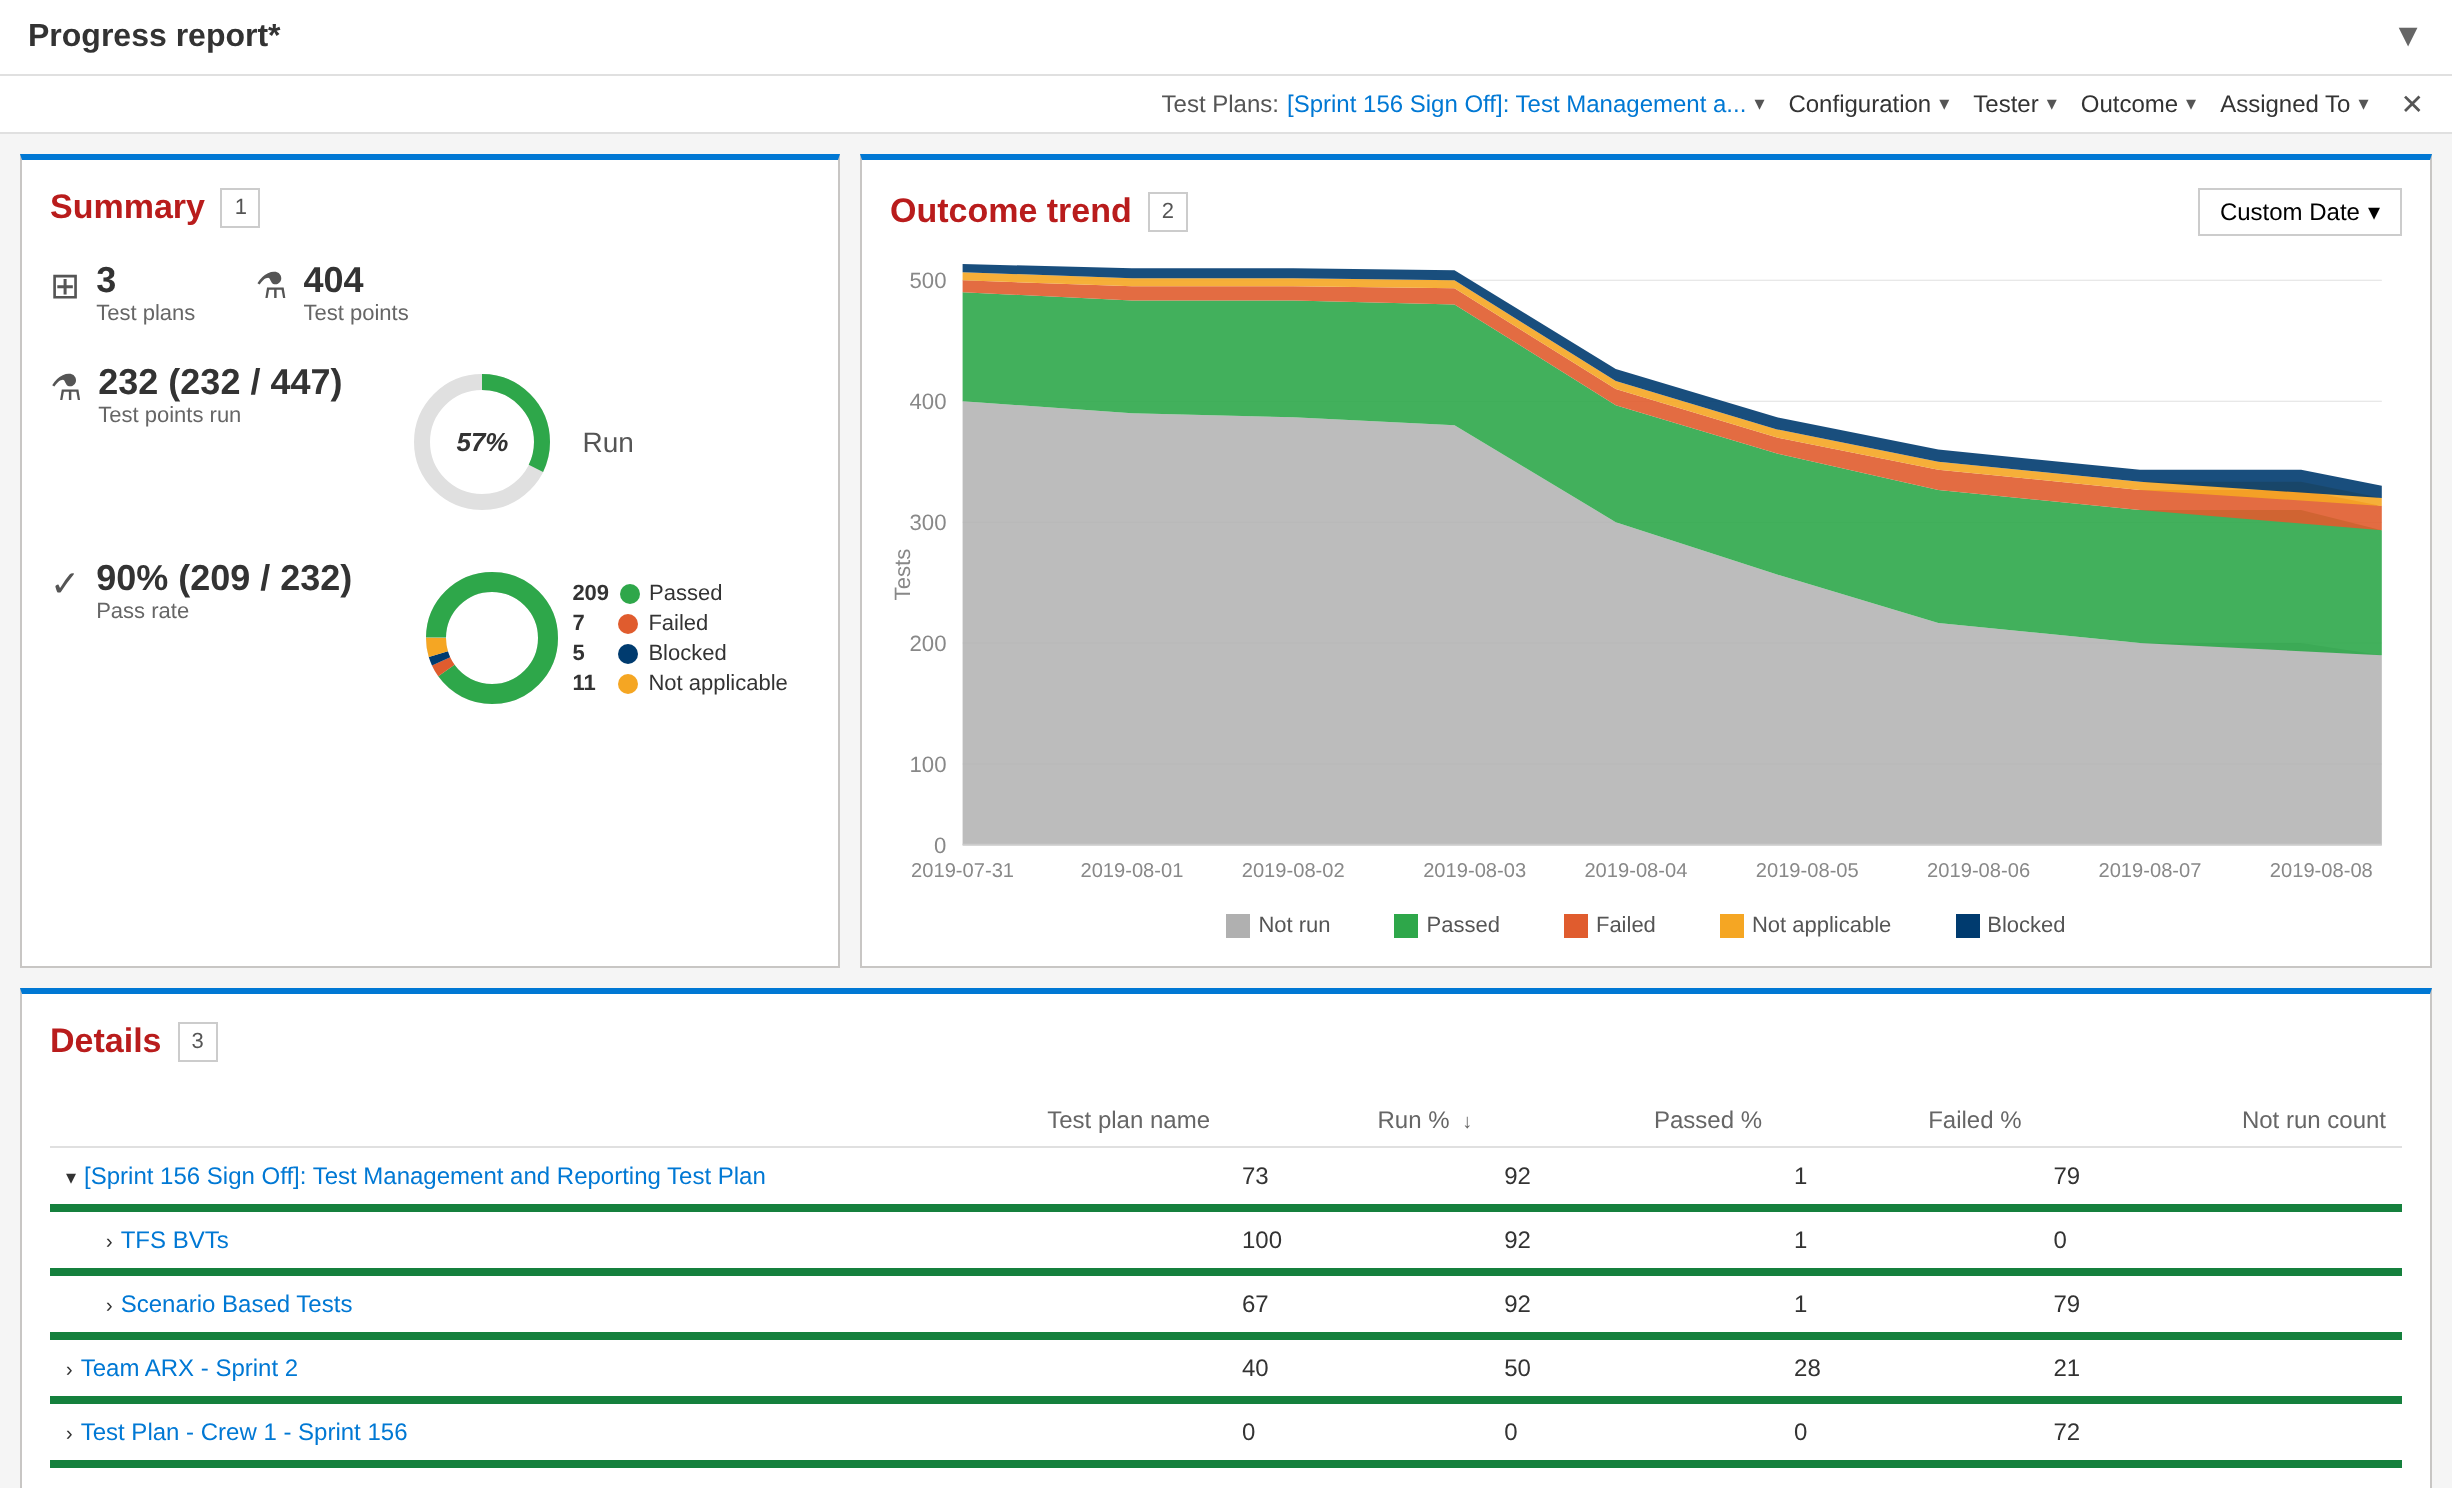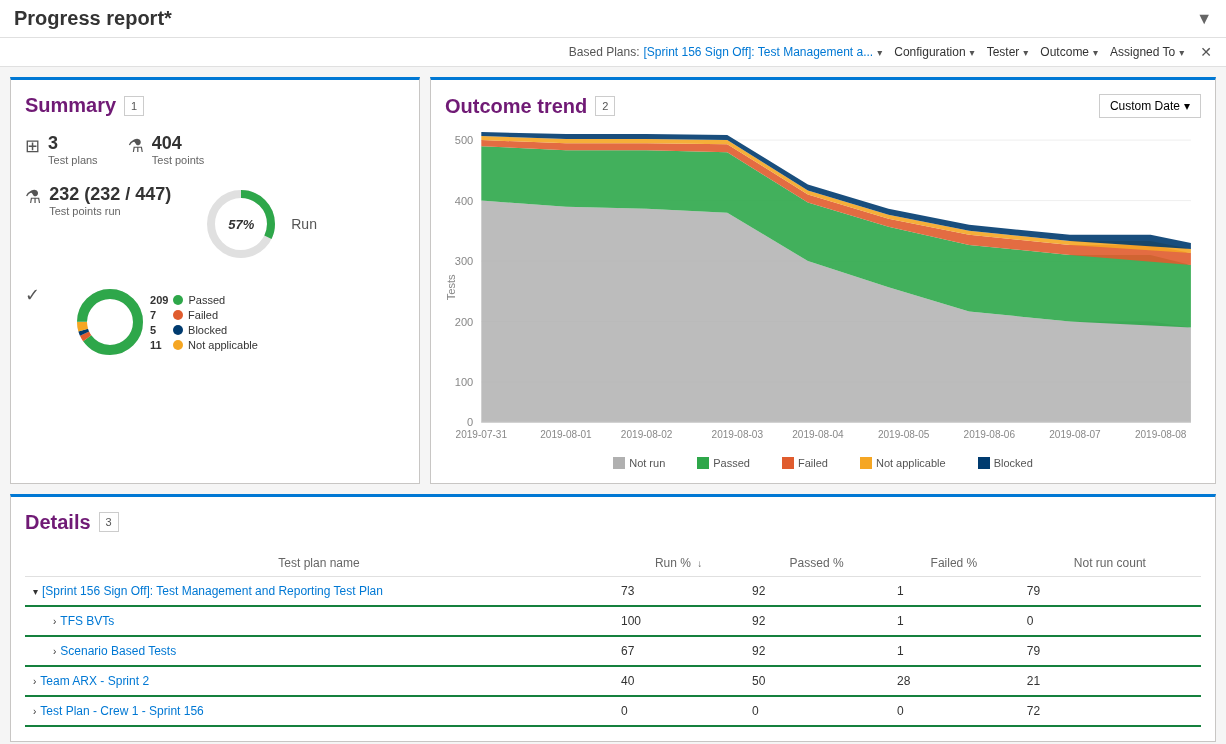--- a/index.html
+++ b/index.html
@@ -3,21 +3,21 @@
   <meta charset="utf-8">
   <style>
     * { box-sizing: border-box; margin: 0; padding: 0; }
     body { font-family: 'Segoe UI', Arial, sans-serif; font-size: 12px; background: #f5f5f5; color: #333; }
 
     .app-header {
       display: flex; align-items: center; justify-content: space-between;
       background: #fff; padding: 8px 14px; border-bottom: 1px solid #e0e0e0;
       height: 38px;
     }
-    .app-title { font-size: 20px; font-weight: 600; color: #333; }
+    .app-title { font-size: 16px; font-weight: 600; color: #333; }
     .filter-icon { color: #666; font-size: 16px; }
 
     .filter-bar {
       display: flex; align-items: center; justify-content: flex-end;
       background: #fff; padding: 6px 14px; border-bottom: 1px solid #e0e0e0;
       gap: 12px; flex-wrap: wrap;
     }
     .filter-item {
       display: flex; align-items: center; gap: 4px; font-size: 12px; color: #333;
       cursor: pointer; white-space: nowrap;
@@ -35,21 +35,21 @@
 
     .panel {
       background: #fff; border: 1px solid #c8c6c4; border-top: 3px solid #0078d4;
     }
 
     .summary-panel { width: 410px; min-width: 410px; padding: 14px; }
     .outcome-panel { flex: 1; padding: 14px; }
     .details-panel { padding: 14px; }
 
     .panel-header { display: flex; align-items: center; gap: 8px; margin-bottom: 16px; }
-    .panel-title { font-size: 20px; font-weight: 600; color: #701a75; }
+    .panel-title { font-size: 17px; font-weight: 600; color: #b91c1c; }
     .panel-number {
       display: inline-flex; align-items: center; justify-content: center;
       border: 1px solid #ccc; width: 20px; height: 20px; font-size: 11px; color: #555;
     }
 
     .summary-stats { display: flex; flex-direction: column; gap: 18px; }
     .stat-row { display: flex; gap: 30px; }
     .stat-item { display: flex; align-items: flex-start; gap: 8px; }
     .stat-icon { font-size: 18px; color: #555; margin-top: 2px; }
     .stat-number { font-size: 18px; font-weight: 600; color: #333; }
@@ -82,40 +82,40 @@
     .chart-legend {
       display: flex; align-items: center; gap: 32px; justify-content: center;
       margin-top: 8px; flex-wrap: wrap;
     }
     .legend-entry { display: flex; align-items: center; gap: 4px; font-size: 11px; color: #555; }
     .legend-box { width: 12px; height: 12px; display: inline-block; }
 
     
     .details-table { width: 100%; border-collapse: collapse; font-size: 12px; }
     .details-table th {
-      text-align: center; padding: 6px 8px; color: #666; font-weight: 400;
+      text-align: right; padding: 6px 8px; color: #666; font-weight: 400;
       border-bottom: 1px solid #e0e0e0; white-space: nowrap;
     }
     .details-table th.sortable { cursor: pointer; }
     .details-table th .sort-icon { font-size: 10px; margin-left: 3px; }
-    .details-table td { padding: 7px 8px; border-bottom: 2px solid #15803d; }
+    .details-table td { padding: 7px 8px; border-bottom: 4px solid #15803d; }
     .plan-name { color: #0078d4; cursor: pointer; }
     .num-col { text-align: left; }
   </style>
 </head>
 <body>
 
 <div class="app-header">
   <span class="app-title">Progress report*</span>
   <span class="filter-icon">▼</span>
 </div>
 
 <div class="filter-bar">
   <div class="filter-item">
-    <span class="label">Based Plans:</span>
+    <span class="label">Test Plans:</span>
     <span class="value">[Sprint 156 Sign Off]: Test Management a...</span>
     <span class="filter-chevron">▾</span>
   </div>
   <div class="filter-item">
     <span>Configuration</span>
     <span class="filter-chevron">▾</span>
   </div>
   <div class="filter-item">
     <span>Tester</span>
     <span class="filter-chevron">▾</span>
@@ -176,20 +176,24 @@
               </svg>
               <div class="donut-center">57%</div>
             </div>
             <span class="run-label">Run</span>
           </div>
         </div>
 
         <div class="stat-row">
           <div class="stat-item">
             <span class="stat-icon">✓</span>
+            <div>
+              <div class="stat-number">90% (209 / 232)</div>
+              <div class="stat-label">Pass rate</div>
+            </div>
           </div>
           <div class="pass-section">
             <div class="pass-donut">
               <svg viewBox="0 0 80 80">
                 <circle cx="40" cy="40" r="28" fill="none" stroke="#e0e0e0" stroke-width="10"></circle>
 
                 <circle cx="40" cy="40" r="28" fill="none" stroke="#2ea74a" stroke-width="10" stroke-dasharray="158.4 17.6" stroke-dashoffset="44" transform="rotate(-90 40 40)"></circle>
 
                 <circle cx="40" cy="40" r="28" fill="none" stroke="#e05c2e" stroke-width="10" stroke-dasharray="5.3 170.7" stroke-dashoffset="-114.4" transform="rotate(-90 40 40)"></circle>
 

